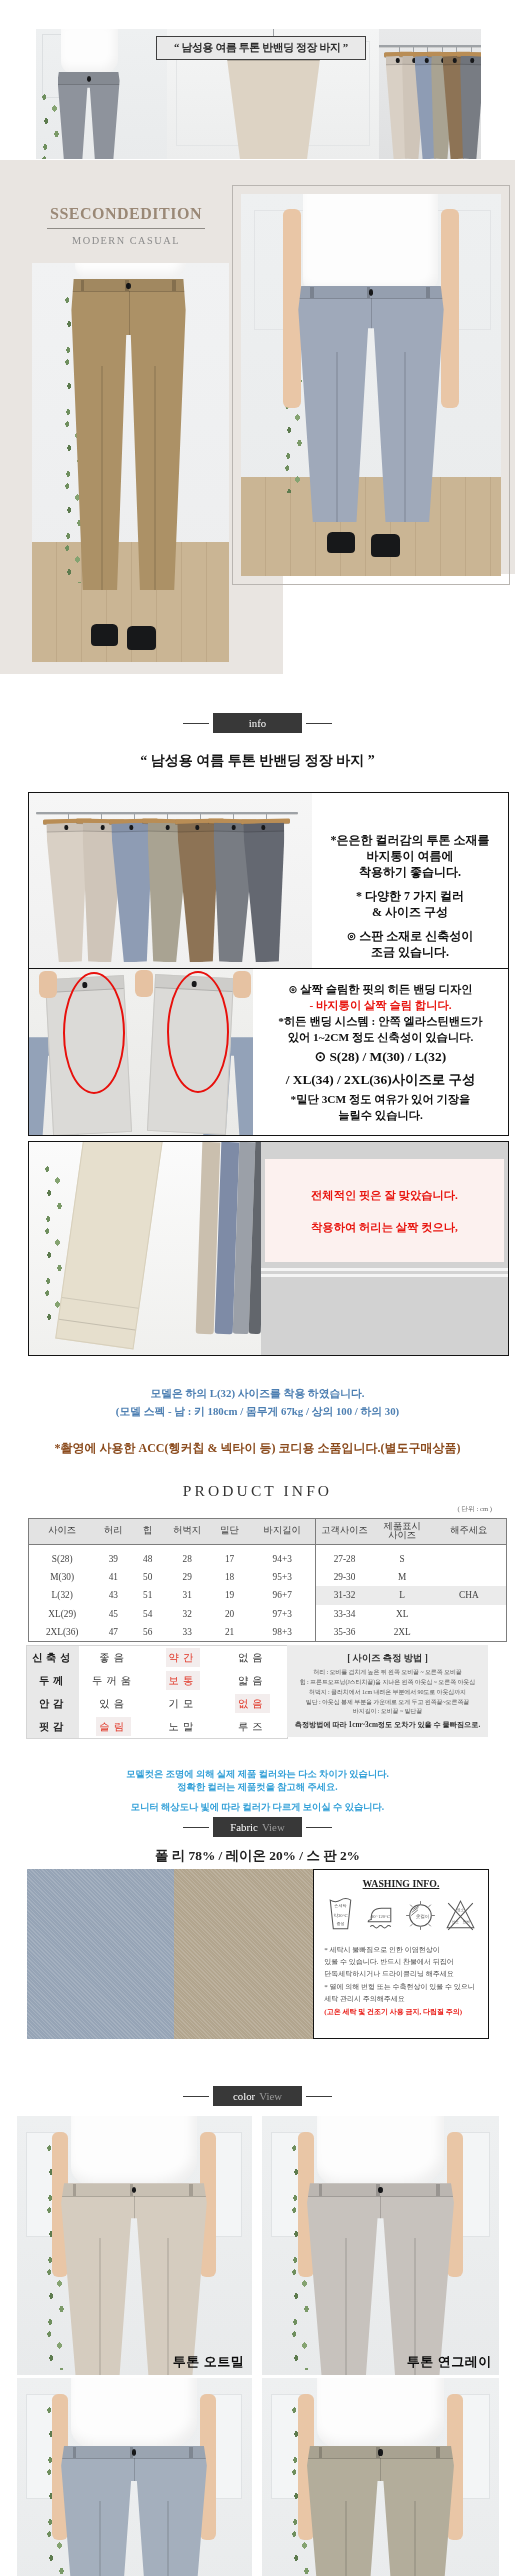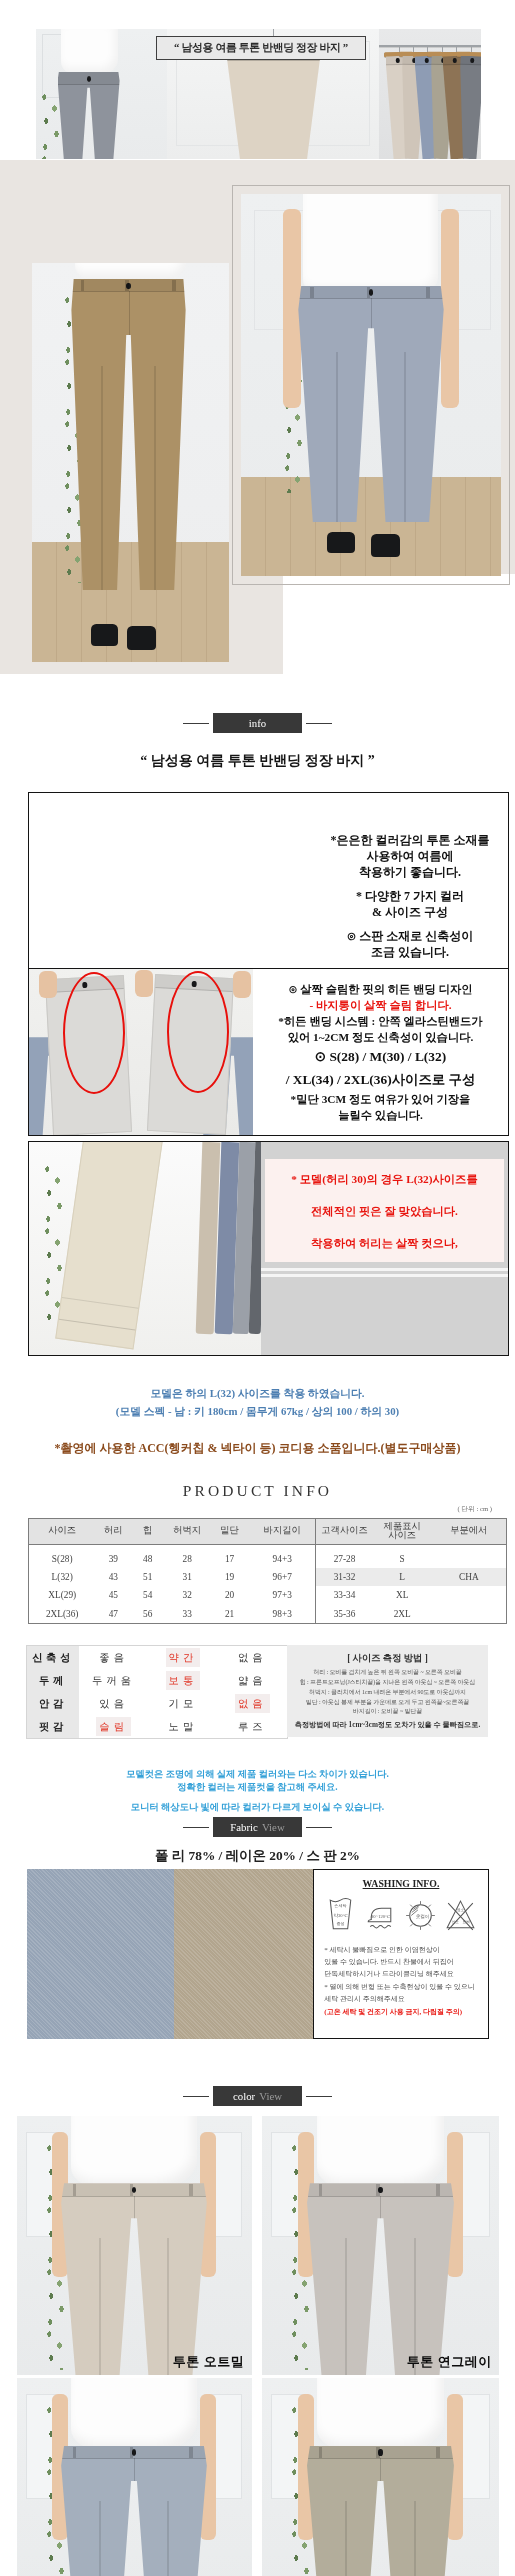--- a/index.html
+++ b/index.html
@@ -48,21 +48,21 @@
   
   .badge-row{left:0;width:515px;display:flex;align-items:center;justify-content:center;z-index:4;}
   .badge-line{width:26px;height:0.5px;background:#3c3c3c;}
   .badge-box{min-width:74px;height:19.6px;margin:0 4.1px;background:#383838;display:flex;align-items:center;justify-content:center;padding:0 7.2px;}
   .badge-main{color:#ffffff;font-size:10.8px;}
   .badge-sub{color:#9b9b9b;font-size:10.8px;margin-left:4.1px;}
 
   
   #info-title{left:0;top:752px;width:515px;font-size:14px;font-weight:bold;color:#151515;}
   .info-box{left:28px;width:481px;border:1px solid #141414;display:flex;background:#fff;box-sizing:border-box;}
-  #box1{top:792px;height:208px;align-items:center;}
+  #box1{top:792px;height:208px;}
   #box2{top:968px;height:168px;}
   #box3{top:1141px;height:215px;}
   .box-photo{position:relative;overflow:hidden;flex:none;}
   #box1-photo{width:283px;background:linear-gradient(#f6f6f6,#efefef);}
   #box2-photo{width:224px;background:linear-gradient(#f1f1ef,#eaeae8);}
   #box3-photo{width:232px;background:linear-gradient(#fbfbfb,#f0f0ee);}
   .box-text{flex:1;display:flex;flex-direction:column;justify-content:center;align-items:center;padding:5.2px 3.1px;}
   .b-line{font-weight:bold;font-size:11.3px;color:#111;line-height:16px;text-align:center;}
   .b-gap{height:8.2px;}
   .red{color:#e8150f;}
@@ -231,20 +231,25 @@
           <div class="fly"></div>
         <div class="crease" style="left:26%;"></div>
           <div class="crease" style="right:26%;"></div>
         <div class="loop" style="left:8%;"></div>
           <div class="loop" style="left:47%;"></div>
           <div class="loop" style="left:88%;"></div>
       </div>
       <div class="shoe" style="left:30%;bottom:4%;width:27px;height:21.6px;"></div>
       <div class="shoe" style="left:48%;bottom:3%;width:29px;height:24px;"></div>
     </div>
+    <div id="brand-text" class="abs">
+      <div id="brand-name">SSECONDEDITION</div>
+      <hr id="brand-rule">
+      <div id="brand-tagline">MODERN CASUAL</div>
+    </div>
   </div>
 
   <div class="badge-row abs" style="top:713px;">
     <span class="badge-line"></span>
     <span class="badge-box">
         <span class="badge-main">info</span>
       </span>
     <span class="badge-line"></span>
   </div>
   <div id="info-title" class="abs ctr">“ 남성용 여름 투톤 반밴딩 정장 바지 ”</div>
@@ -290,21 +295,21 @@
           </div>
         <div class="hook" style="left:237px;top:18.5px;height:7.2px;"></div>
           <div class="hanger-bar" style="left:212px;top:26px;width:49px;transform:rotate(-1.5deg);"></div>
           <div class="pantsA" style="left:216px;top:30px;width:41px;height:139px;background:#646871;transform:rotate(-1.5deg);clip-path:polygon(0 0,100% 0,100% 8%,78% 100%,22% 100%,0 8%);">
             <div class="waistline" style="height:8.2px;"></div>
           <div class="btn-dot" style="width:3.6px;height:4.6px;top:2.1px;"></div>
           </div>
       </div>
     <div class="box-text" id="box1-text">
         <div class="b-line" style="font-size:12px">*은은한 컬러감의 투톤 소재를</div>
-        <div class="b-line" style="font-size:12px">사용하여 여름에</div>
+        <div class="b-line" style="font-size:12px">바지통이 여름에</div>
         <div class="b-line" style="font-size:12px">착용하기 좋습니다.</div>
         <div class="b-gap"></div>
         <div class="b-line" style="font-size:12px">* 다양한 7 가지 컬러</div>
         <div class="b-line" style="font-size:12px">&amp; 사이즈 구성</div>
         <div class="b-gap"></div>
         <div class="b-line" style="font-size:12px">⊙ 스판 소재로 신축성이</div>
         <div class="b-line" style="font-size:12px">조금 있습니다.</div>
       </div>
   </div>
 
@@ -345,21 +350,20 @@
         <div style="position:absolute;left:0;right:0;bottom:18.5px;height:1px;background:rgba(0,0,0,.15);"></div>
         <div style="position:absolute;left:0;right:0;bottom:40px;height:1px;background:rgba(0,0,0,.10);"></div>
       </div>
       <div class="stack-strip" style="left:170px;width:17.5px;background:#cabfae;transform:rotate(2deg);"></div>
       <div class="stack-strip" style="left:189px;width:17.5px;background:#7e8ba6;transform:rotate(2deg);"></div>
       <div class="stack-strip" style="left:207px;width:15.5px;background:#9ba0a8;transform:rotate(2deg);"></div>
       <div class="stack-strip" style="left:223px;width:12.4px;background:#62666c;transform:rotate(2deg);"></div>
     </div>
     <div id="box3-right">
       <div id="box3-panel">
-          <div class="b-line">* 모델(허리 30)의 경우 L(32)사이즈를</div>
           <div class="b-line">전체적인 핏은 잘 맞았습니다.</div>
           <div class="b-line">착용하여 허리는 살짝 컷으나,</div>
         </div>
       <div class="stripe" style="top:126px;"></div>
       <div class="stripe" style="top:132px;"></div>
     </div>
   </div>
 
   <div class="spec-blue abs ctr" style="top:1387px;">모델은 하의 L(32) 사이즈를 착용 하였습니다.</div>
   <div class="spec-blue abs ctr" style="top:1405px;">(모델 스펙 - 남 : 키 180cm / 몸무게 67kg / 상의 100 / 하의 30)</div>
@@ -383,33 +387,44 @@
         <tr>
           <th class="">사이즈</th>
           <th class="">허리</th>
           <th class="">힙</th>
           <th class="">허벅지</th>
           <th class="">밑단</th>
           <th class="">바지길이</th>
           <th class="divider">고객사이즈</th>
           <th class="">제품표시
 사이즈</th>
-          <th class="">부분에서</th>
+          <th class="">해주세요</th>
         </tr>
       </thead>
     <tbody>
         <tr class="">
           <td class="">S(28)</td>
           <td class="">39</td>
           <td class="">48</td>
           <td class="">28</td>
           <td class="">17</td>
           <td class="">94+3</td>
           <td class="divider rt">27-28</td>
           <td class="rt">S</td>
+          <td class="rt"></td>
+        </tr>
+        <tr class="">
+          <td class="">M(30)</td>
+          <td class="">41</td>
+          <td class="">50</td>
+          <td class="">29</td>
+          <td class="">18</td>
+          <td class="">95+3</td>
+          <td class="divider rt">29-30</td>
+          <td class="rt">M</td>
           <td class="rt"></td>
         </tr>
         <tr class="hl">
           <td class="">L(32)</td>
           <td class="">43</td>
           <td class="">51</td>
           <td class="">31</td>
           <td class="">19</td>
           <td class="">96+7</td>
           <td class="divider rt">31-32</td>

